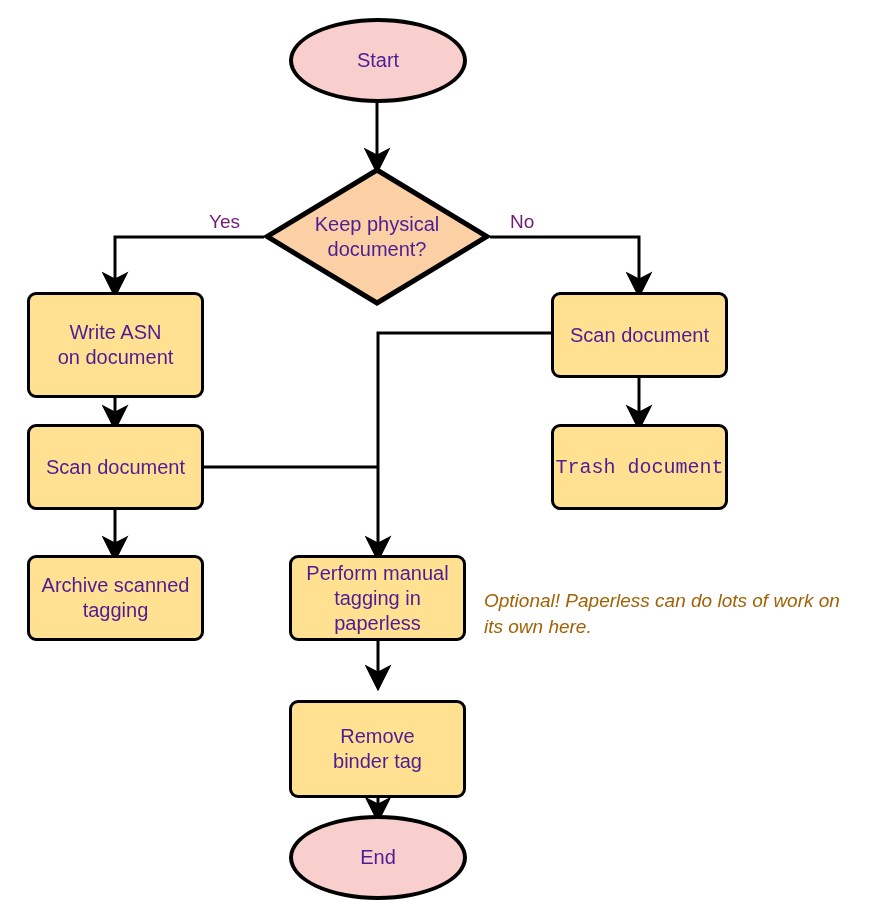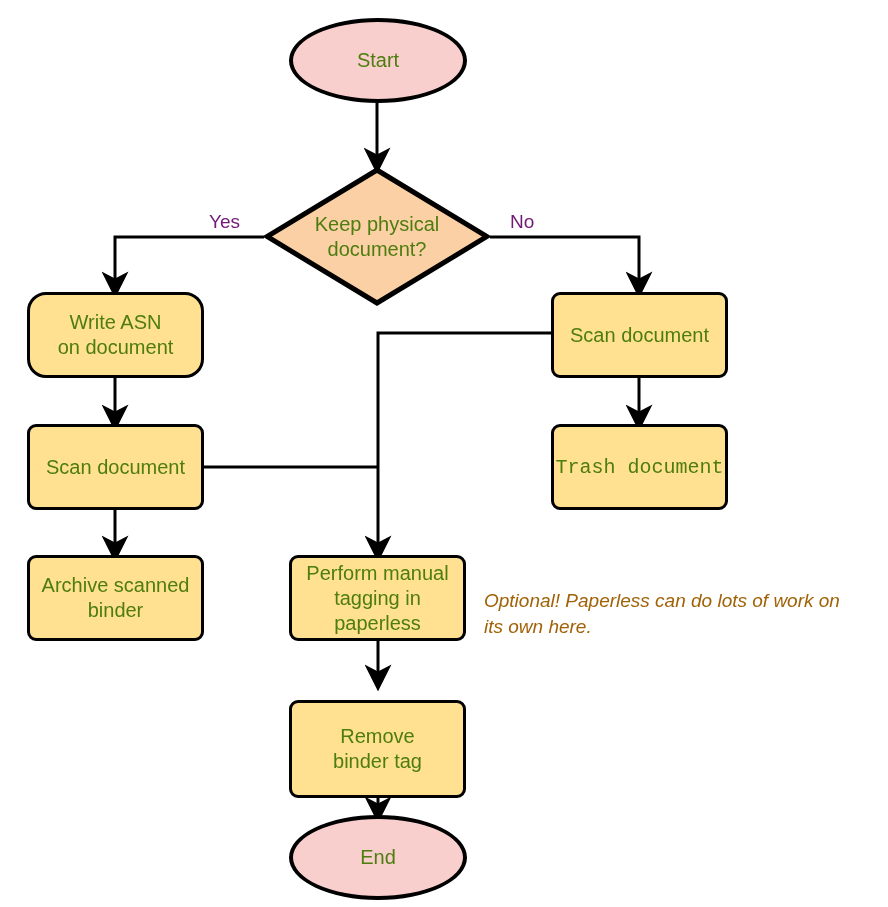--- a/index.html
+++ b/index.html
@@ -27,21 +27,21 @@
     height: 907px;
     pointer-events: none;
   }
   .node {
     position: absolute;
     box-sizing: border-box;
     display: flex;
     align-items: center;
     justify-content: center;
     text-align: center;
-    color: #4d7c0f;
+    color: #4c1d95;
     font-size: 20px;
     line-height: 25px;
     letter-spacing: 0px;
   }
   .node-process {
     background: #ffe191;
     border: 3px solid #000000;
     border-radius: 9px;
   }
   .node-terminal {
@@ -127,37 +127,37 @@
     </svg>
     <div class="decision-label">
       <span class="nl">Keep physical</span>
       <span class="nl">document?</span>
     </div>
   </div>
 
   <div class="edge-label" style="left:209px; top:211px;">Yes</div>
   <div class="edge-label" style="left:510px; top:211px;">No</div>
 
-  <div class="node node-process" style="left:27px; top:292px; width:177px; height:86px;border-radius:19px;">
+  <div class="node node-process" style="left:27px; top:292px; width:177px; height:106px;">
     <div>
       <span class="nl">Write ASN</span>
       <span class="nl">on document</span>
     </div>
   </div>
 
   <div class="node node-process" style="left:27px; top:424px; width:177px; height:86px;">
     <div>
       <span class="nl">Scan document</span>
     </div>
   </div>
 
   <div class="node node-process" style="left:27px; top:555px; width:177px; height:86px;text-align:center;">
     <div>
       <span class="nl">Archive scanned</span>
-      <span class="nl">binder</span>
+      <span class="nl">tagging</span>
     </div>
   </div>
 
   <div class="node node-process" style="left:551px; top:292px; width:177px; height:86px;">
     <div>
       <span class="nl">Scan document</span>
     </div>
   </div>
 
   <div class="node node-process" style="left:551px; top:424px; width:177px; height:86px;font-family:Liberation Mono, monospace;">

